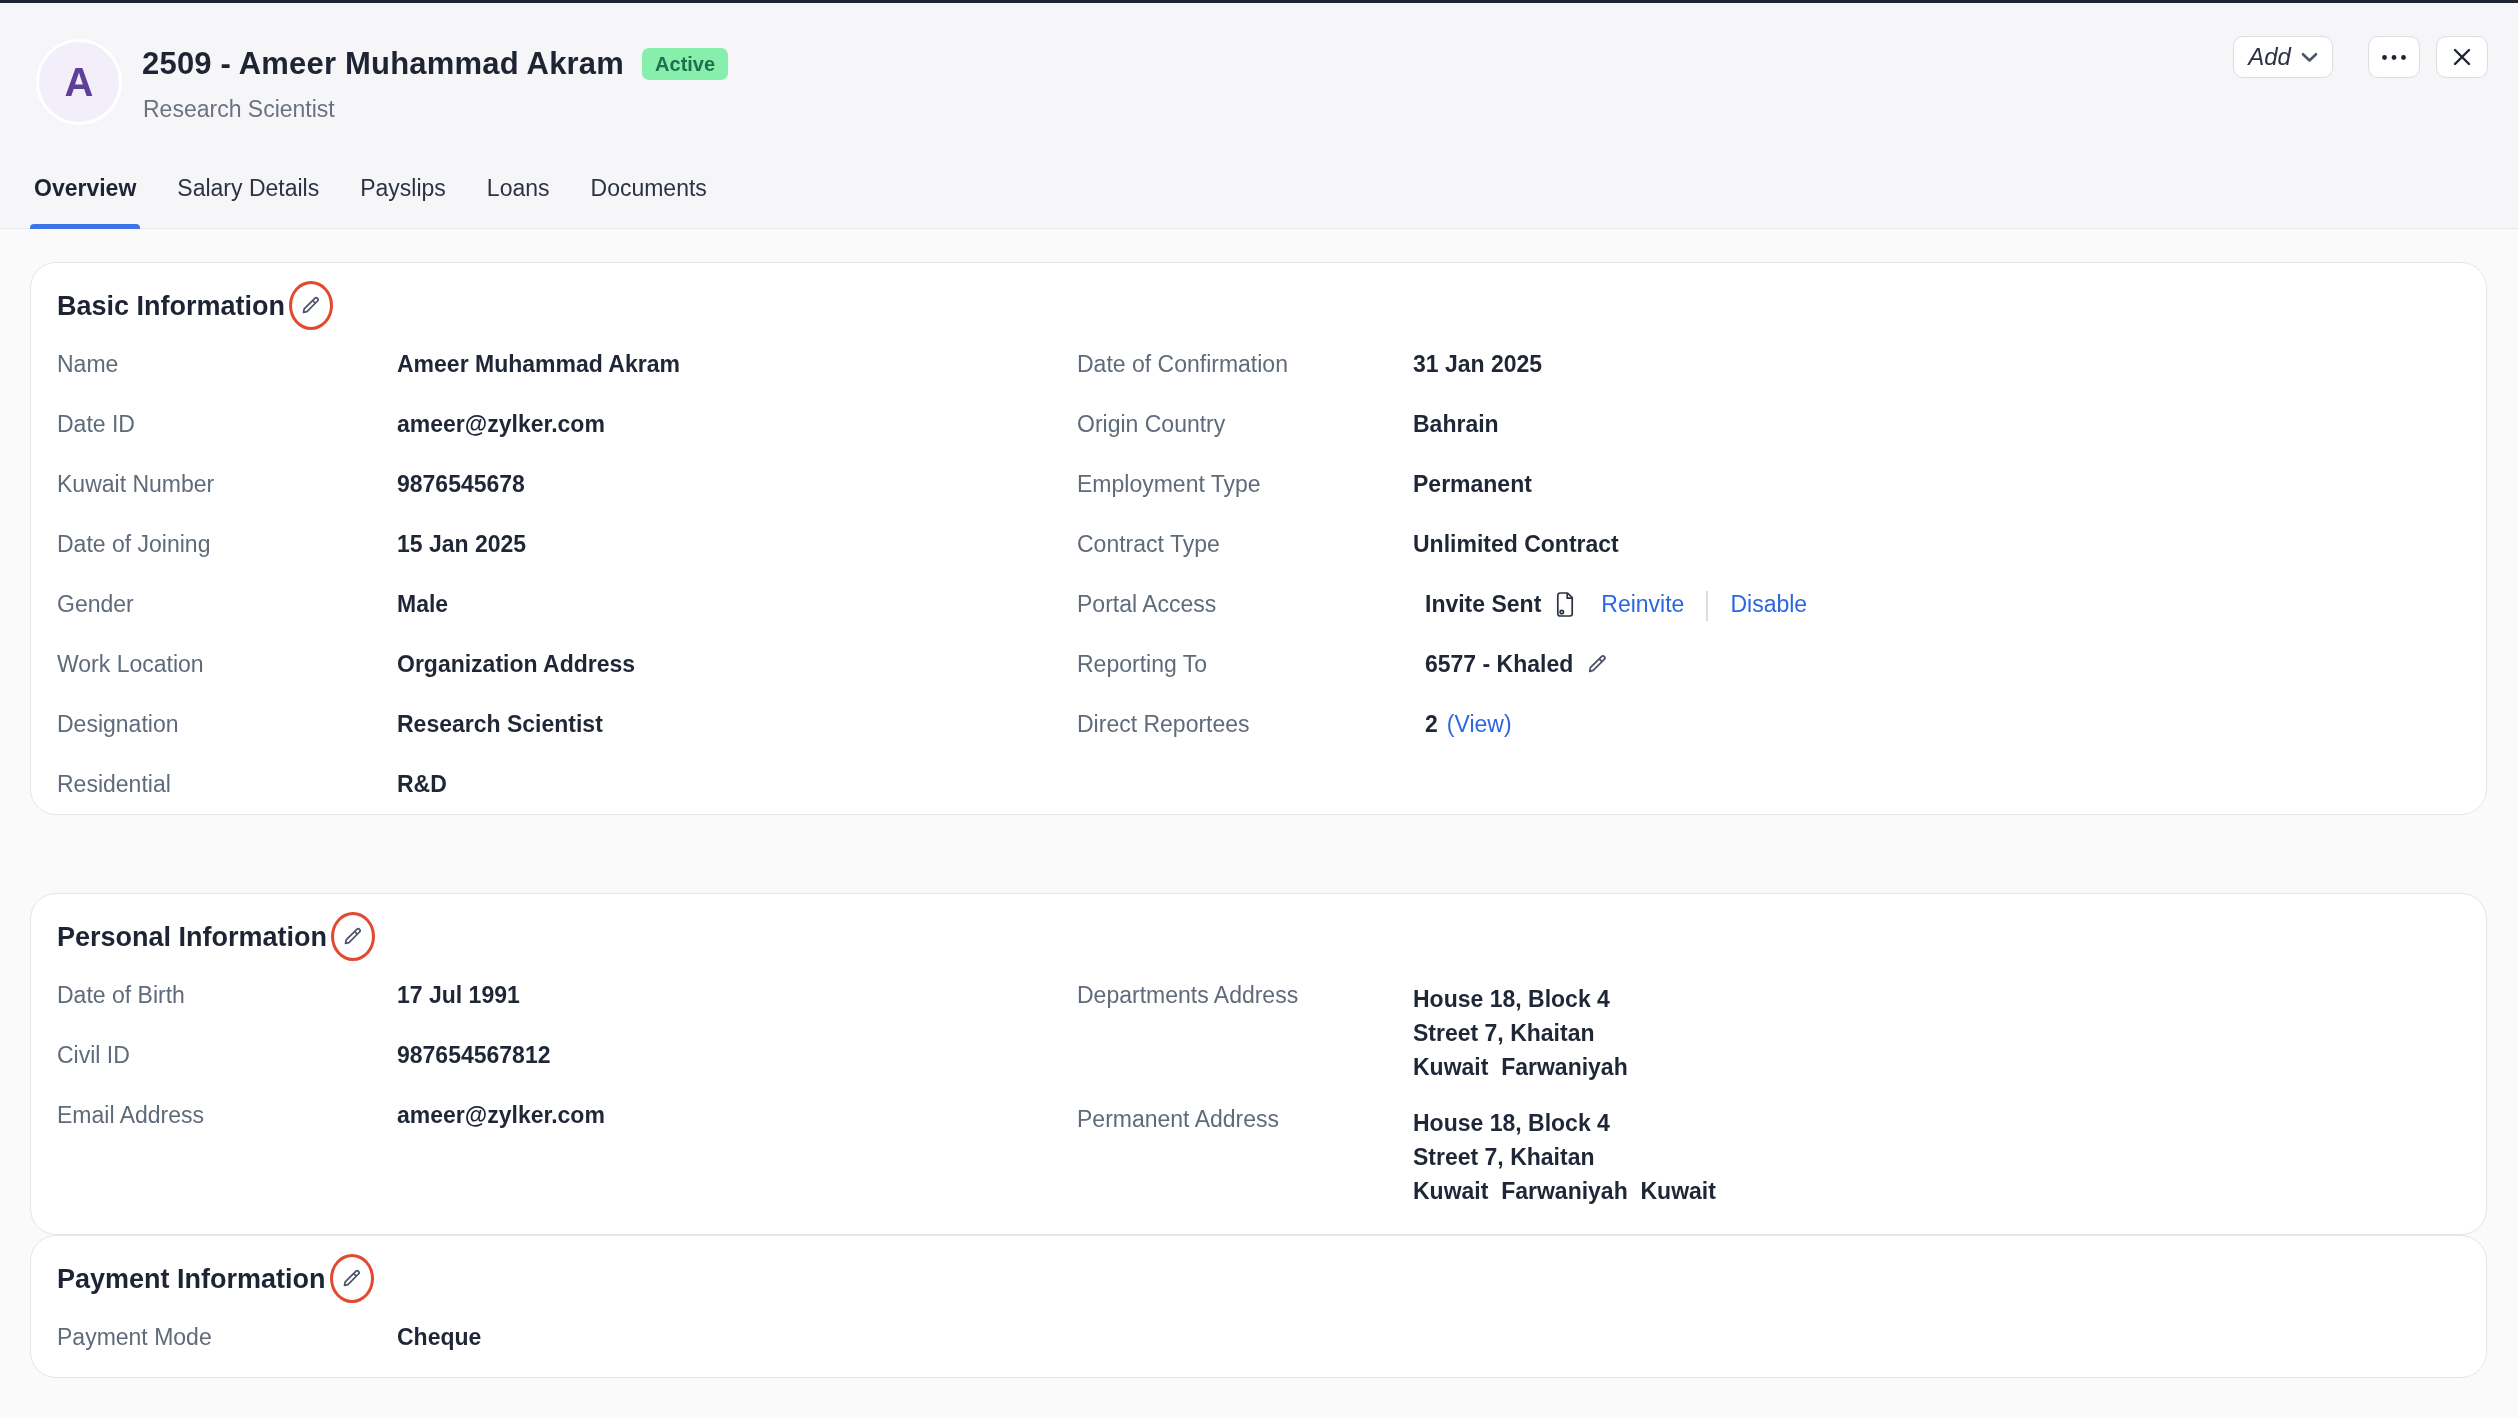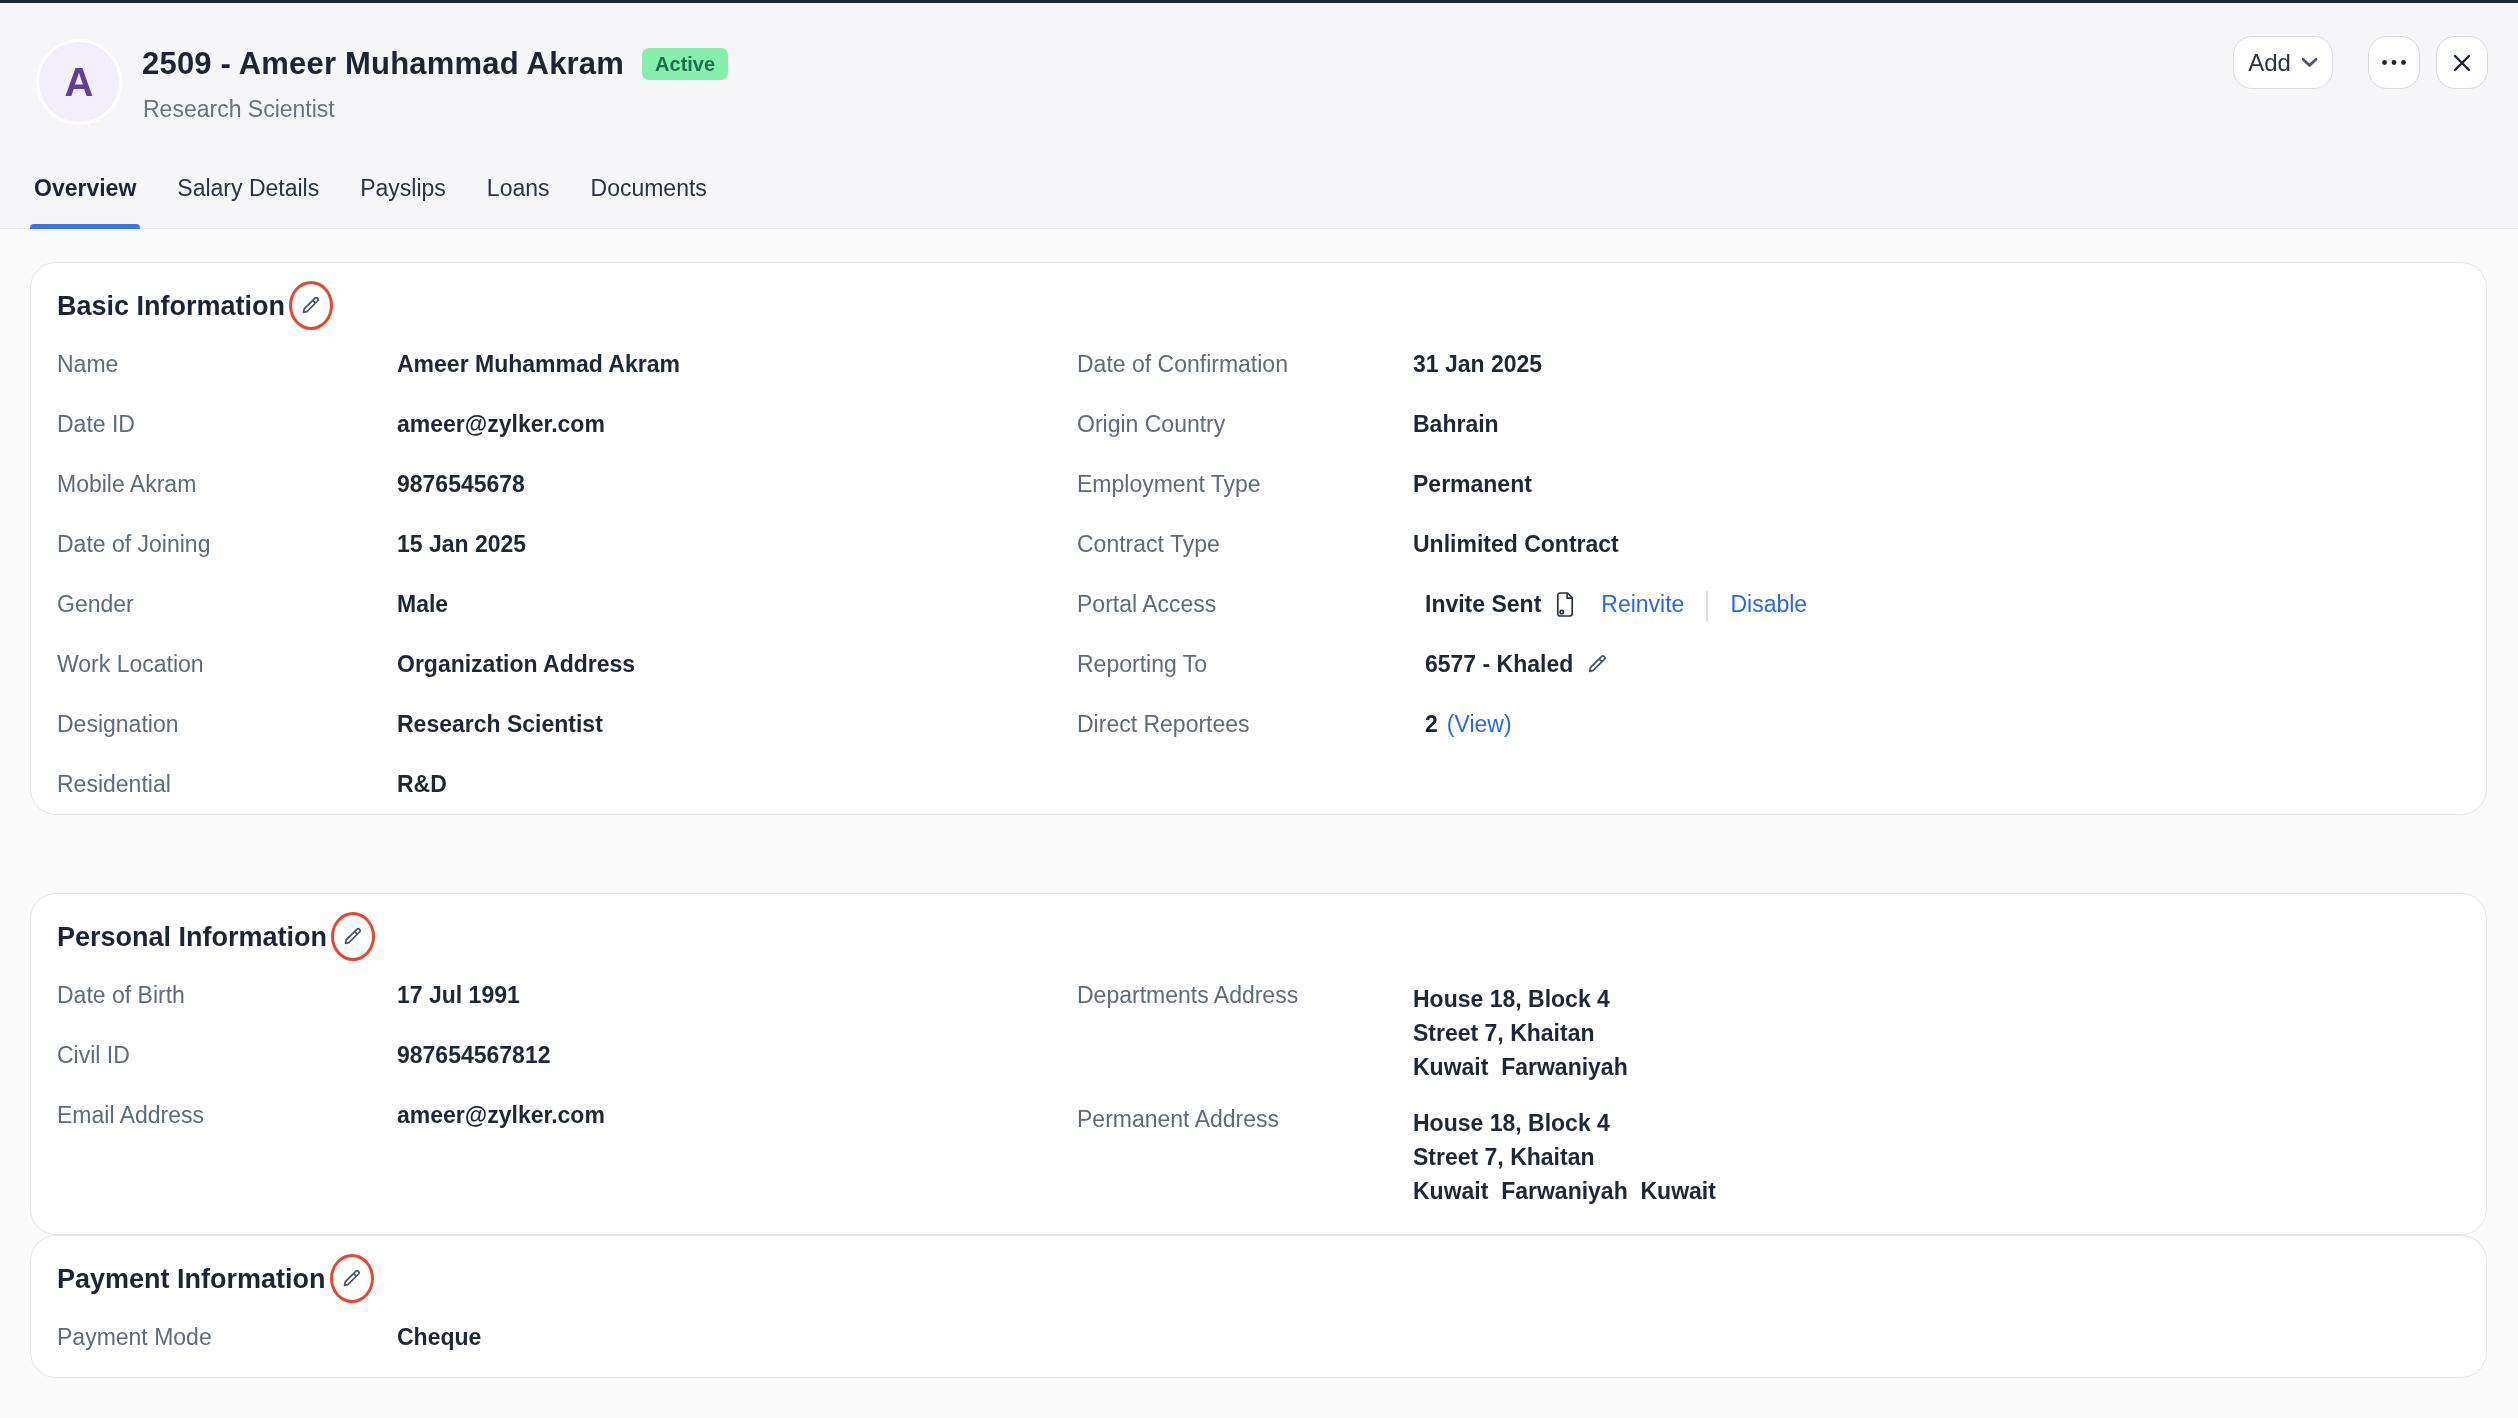--- a/index.html
+++ b/index.html
@@ -27,23 +27,23 @@
   .title-row { position:absolute; left:142px; top:40px; height:42px; display:flex; align-items:center; gap:18px; }
   .page-title { font-size:31px; font-weight:700; color:#1e2433; letter-spacing:.2px; }
   .badge {
     background:#86efac; color:#216e4e; font-size:20px; font-weight:600;
     padding:6px 13px; border-radius:7px; line-height:20px;
   }
   .subtitle { position:absolute; left:143px; top:93px; font-size:23px; color:#6a7280; }
 
   .header-buttons { position:absolute; top:33px; right:30px; display:flex; align-items:center; }
   .btn {
-    height:53px; background:#ffffff; border:1.5px solid #dcdce4; border-radius:19px;
+    height:42px; background:#ffffff; border:1.5px solid #dcdce4; border-radius:10px;
     display:flex; align-items:center; justify-content:center; cursor:pointer;
-    font-size:24px; color:#2b3242;
+    font-size:24px; color:#2b3242;font-style:italic;
   }
   .btn-add { width:100px; gap:10px; margin-right:35px; }
   .btn-more { width:52px; margin-right:16px; }
   .btn-close { width:52px; }
 
   
   .tabs { position:absolute; left:32px; bottom:-1px; display:flex; gap:37px; }
   .tab { position:relative; font-size:23px; color:#2b3242; padding:0 2px 27px 2px; cursor:pointer; }
   .tab.active { font-weight:700; color:#1d2433; }
   .tab.active::after {
@@ -149,21 +149,21 @@
       </span>
     </span>
   </div>
 
   <div class="columns">
     <div class="rows">
       <div class="label">Name</div>
       <div class="value">Ameer Muhammad Akram</div>
       <div class="label">Date ID</div>
       <div class="value">ameer@zylker.com</div>
-      <div class="label">Mobile Akram</div>
+      <div class="label">Kuwait Number</div>
       <div class="value">9876545678</div>
       <div class="label">Date of Joining</div>
       <div class="value">15 Jan 2025</div>
       <div class="label">Gender</div>
       <div class="value">Male</div>
       <div class="label">Work Location</div>
       <div class="value">Organization Address</div>
       <div class="label">Designation</div>
       <div class="value">Research Scientist</div>
       <div class="label">Residential</div>

